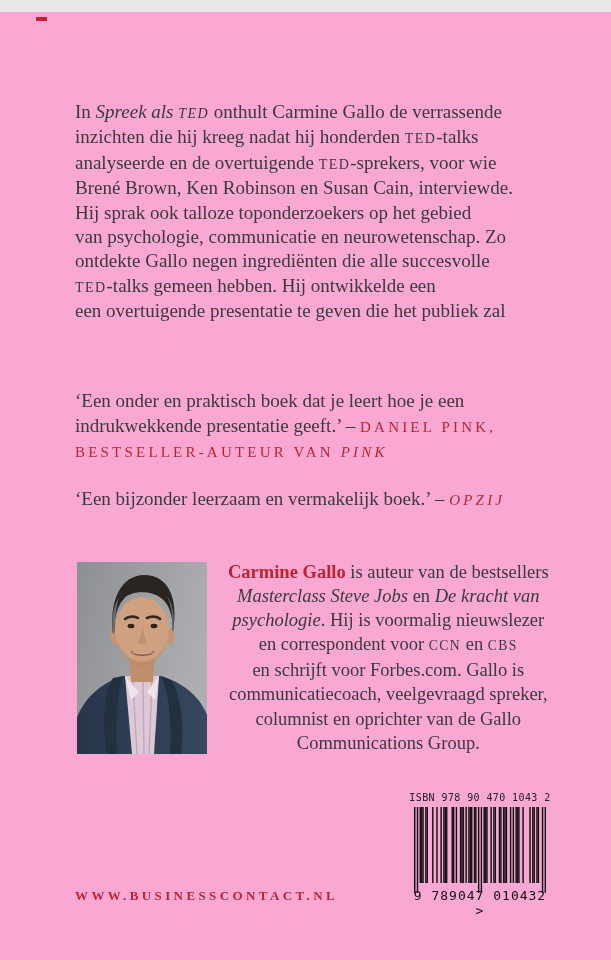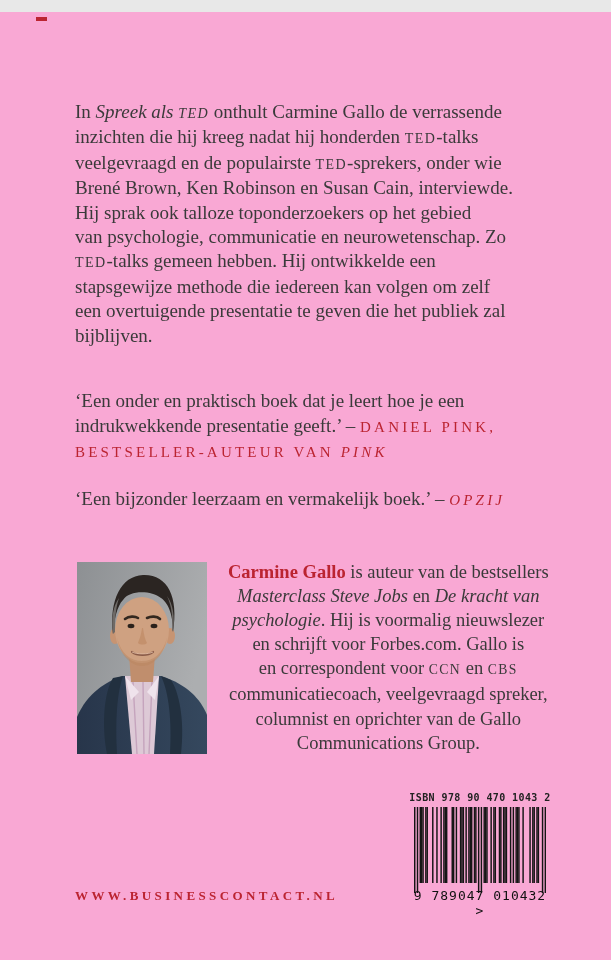--- a/index.html
+++ b/index.html
@@ -44,49 +44,48 @@
     font-size:13px;letter-spacing:3.4px;font-weight:bold;
     color:#bb2431;
   }
   .barcode{
     position:absolute;left:406px;top:780px;width:148px;height:116px;
     text-align:center;
   }
   .isbn-label{
     position:absolute;top:0;left:0;right:0;
     font-family:"DejaVu Sans Mono",monospace;
-    font-size:10px;letter-spacing:0.4px;color:#222;font-weight:bold;
+    font-size:10px;letter-spacing:0.4px;color:#222;
   }
   .bars{
     position:absolute;top:15px;left:8px;
   }
   .bc-digits{
     position:absolute;top:96px;left:0;right:0;
     font-family:"DejaVu Sans Mono",monospace;
     font-size:13px;letter-spacing:1px;color:#111;
   }
 </style>
 </head>
 <body>
 
 <div class="page">
 
   <div class="top-mark"></div>
 
   <div class="synopsis">
       <div class="tl"><span>In </span><span class="i">Spreek als </span><span class="i sc">TED</span><span> onthult Carmine Gallo de verrassende</span></div>
       <div class="tl"><span>inzichten die hij kreeg nadat hij honderden </span><span class="sc">TED</span><span>-talks</span></div>
-      <div class="tl"><span>veelgevraagd en de populairste </span><span class="sc">TED</span><span>-sprekers, onder wie</span></div>
+      <div class="tl"><span>analyseerde en de overtuigende </span><span class="sc">TED</span><span>-sprekers, voor wie</span></div>
       <div class="tl"><span>Brené Brown, Ken Robinson en Susan Cain, interviewde.</span></div>
       <div class="tl"><span>Hij sprak ook talloze toponderzoekers op het gebied</span></div>
       <div class="tl"><span>van psychologie, communicatie en neurowetenschap. Zo</span></div>
+      <div class="tl"><span>ontdekte Gallo negen ingrediënten die alle succesvolle</span></div>
       <div class="tl"><span class="sc">TED</span><span>-talks gemeen hebben. Hij ontwikkelde een</span></div>
-      <div class="tl"><span>stapsgewijze methode die iedereen kan volgen om zelf</span></div>
       <div class="tl"><span>een overtuigende presentatie te geven die het publiek zal</span></div>
-      <div class="tl"><span>bijblijven.</span></div>
     </div>
 
   <div class="quote quote1">
       <div class="tl"><span>‘Een onder en praktisch boek dat je leert hoe je een</span></div>
       <div class="tl"><span>indrukwekkende presentatie geeft.’ – </span><span class="red att">DANIEL PINK,</span></div>
       <div class="tl"><span class="red att">BESTSELLER-AUTEUR VAN </span><span class="red att i">PINK</span></div>
     </div>
 
   <div class="quote quote2">
       <div class="tl"><span>‘Een bijzonder leerzaam en vermakelijk boek.’ – </span><span class="red att i">OPZIJ</span></div>
@@ -137,22 +136,22 @@
 
       <path d="M55,90 C60,94 71,94 76,90" stroke="#8a5b48" stroke-width="2.2" fill="none" stroke-linecap="round"></path>
       <path d="M55,90 C60,92.5 71,92.5 76,90" stroke="#e5c0a8" stroke-width="0.8" fill="none"></path>
     </svg>
   </div>
 
   <div class="bio">
       <div class="tl"><span class="red b">Carmine Gallo</span><span> is auteur van de bestsellers</span></div>
       <div class="tl"><span class="i">Masterclass Steve Jobs</span><span> en </span><span class="i">De kracht van</span></div>
       <div class="tl"><span class="i">psychologie</span><span>. Hij is voormalig nieuwslezer</span></div>
+      <div class="tl"><span>en correspondent voor </span><span class="sc">CCN</span><span> en </span><span class="sc">CBS</span></div>
       <div class="tl"><span>en schrijft voor Forbes.com. Gallo is</span></div>
-      <div class="tl"><span>en correspondent voor </span><span class="sc">CCN</span><span> en </span><span class="sc">CBS</span></div>
       <div class="tl"><span>communicatiecoach, veelgevraagd spreker,</span></div>
       <div class="tl"><span>columnist en oprichter van de Gallo</span></div>
       <div class="tl"><span>Communications Group.</span></div>
     </div>
 
   <div class="website">WWW.BUSINESSCONTACT.NL</div>
 
   <div class="barcode">
     <div class="isbn-label">ISBN 978 90 470 1043 2</div>
     <svg class="bars" id="barcode-bars" width="132" height="88">

